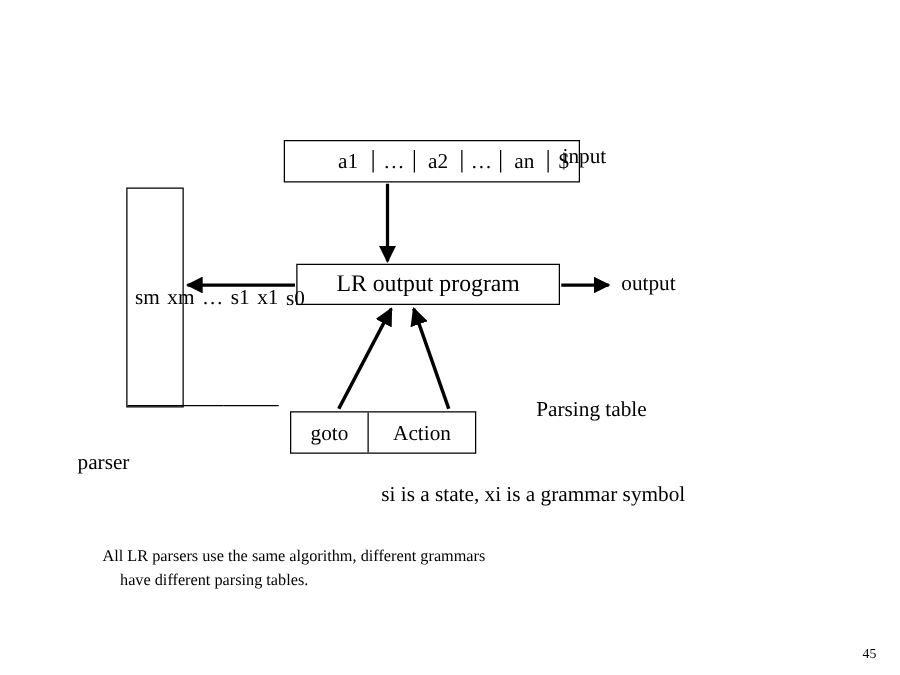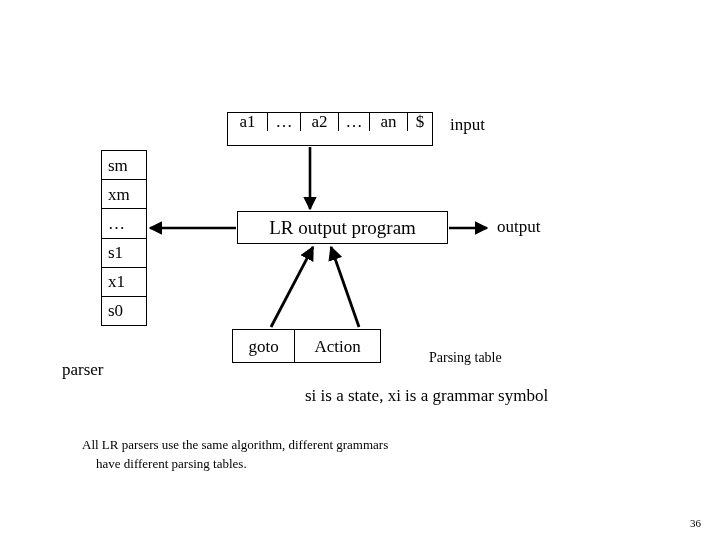--- a/index.html
+++ b/index.html
@@ -39,21 +39,22 @@
 
   
   .input-tape {
     position: absolute;
     left: 227px;
     top: 112px;
     height: 34px;
     border: 1.6px solid #000;
     box-sizing: border-box;
     display: flex;
-    align-items: flex-start;
+    align-items: center;
+    padding-left: 31px;
   }
   .tape-cell {
     box-sizing: border-box;
     border-right: 1.6px solid #000;
     display: flex;
     align-items: center;
     justify-content: center;
     font-size: 17px;
     line-height: 1;
     padding-bottom: 1px;
@@ -77,21 +78,21 @@
   
   .stack-box {
     position: absolute;
     left: 101px;
     top: 150px;
     width: 46px;
     height: 176px;
     border: 1.6px solid #000;
     box-sizing: border-box;
     display: flex;
-    flex-direction: column;
+    flex-direction: row;
   }
   .stack-cell {
     flex: 1 1 0;
     box-sizing: border-box;
     border-bottom: 1.3px solid #000;
     display: flex;
     align-items: center;
     padding-left: 6px;
     font-size: 17px;
     line-height: 1;
@@ -153,23 +154,22 @@
     line-height: 1;
   }
   .table-cell:last-child { border-right: none; }
   .table-cell.w-action { width: 86px; }
   .table-cell.w-goto { width: 63px; }
 
   .label-parsing-table {
     position: absolute;
     left: 429px;
     top: 318px;
-    font-size: 14px;
-    white-space: nowrap;
-    margin-top: 32px;
+    font-size: 17px;
+    white-space: nowrap;
   }
 
   
   .note-symbols {
     position: absolute;
     left: 305px;
     top: 386px;
     font-size: 17px;
     white-space: nowrap;
     text-align: center;
@@ -236,21 +236,21 @@
   </div>
   <div class="label-parsing-table">Parsing table</div>
 
   <div class="note-symbols">si is a state, xi is a grammar symbol</div>
 
   <div class="note-bottom">
     <span>All LR parsers use the same algorithm, different grammars</span>
     <span class="l2">have different parsing tables.</span>
   </div>
 
-  <div class="page-number">36</div>
+  <div class="page-number">45</div>
 
   <svg class="arrow-layer" width="720" height="540" viewBox="0 0 720 540">
     <defs>
       <marker id="ah" viewBox="0 0 10 10" refX="9" refY="5" markerWidth="5.2" markerHeight="5.2" orient="auto-start-reverse">
         <path d="M 0 0 L 10 5 L 0 10 z" fill="#000"></path>
       </marker>
     </defs>
 
     <line x1="310" y1="147" x2="310" y2="209" stroke="#000" stroke-width="2.6" marker-end="url(#ah)"></line>
 

